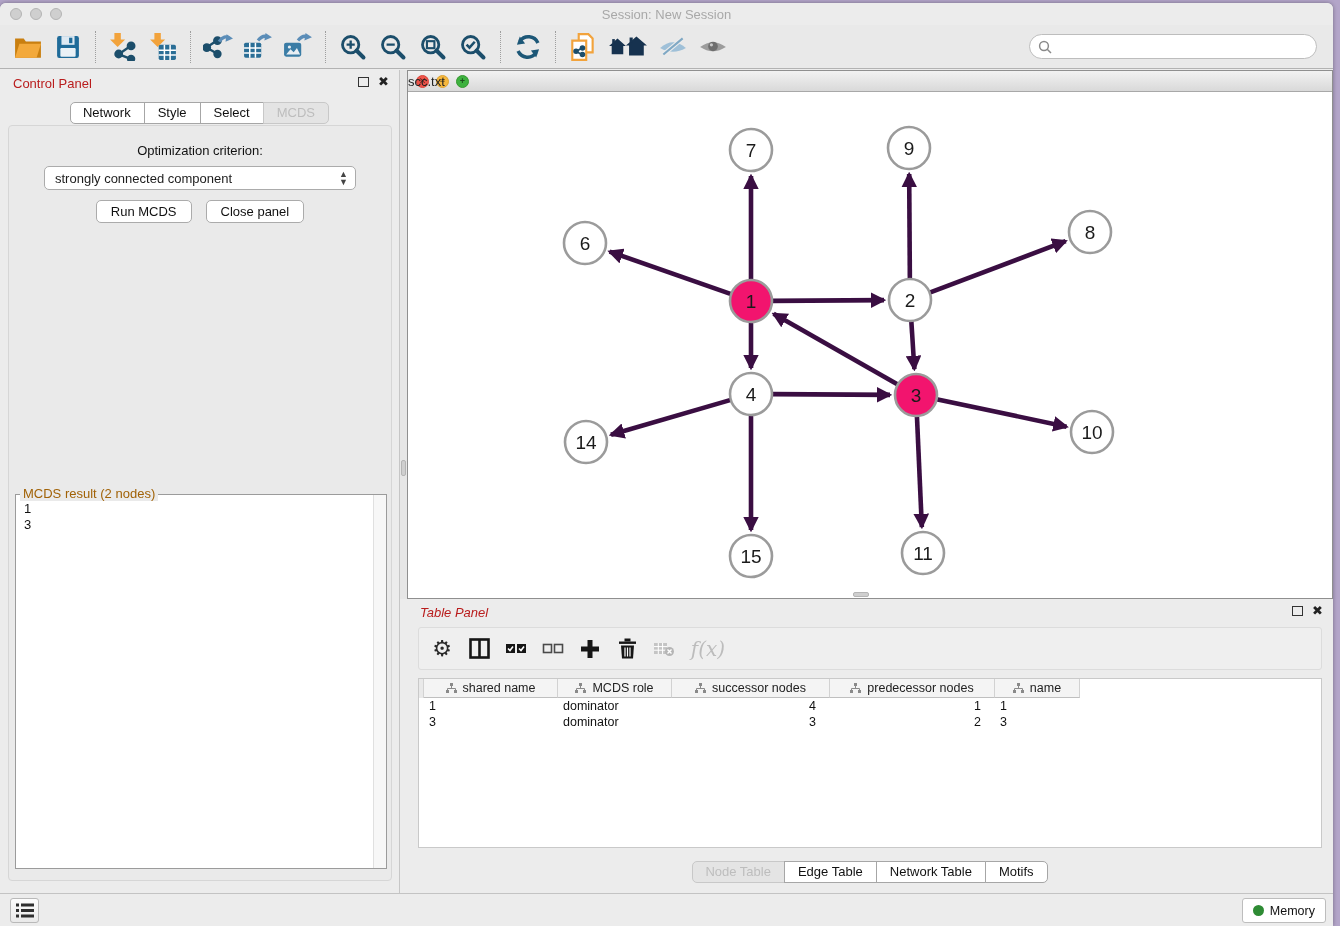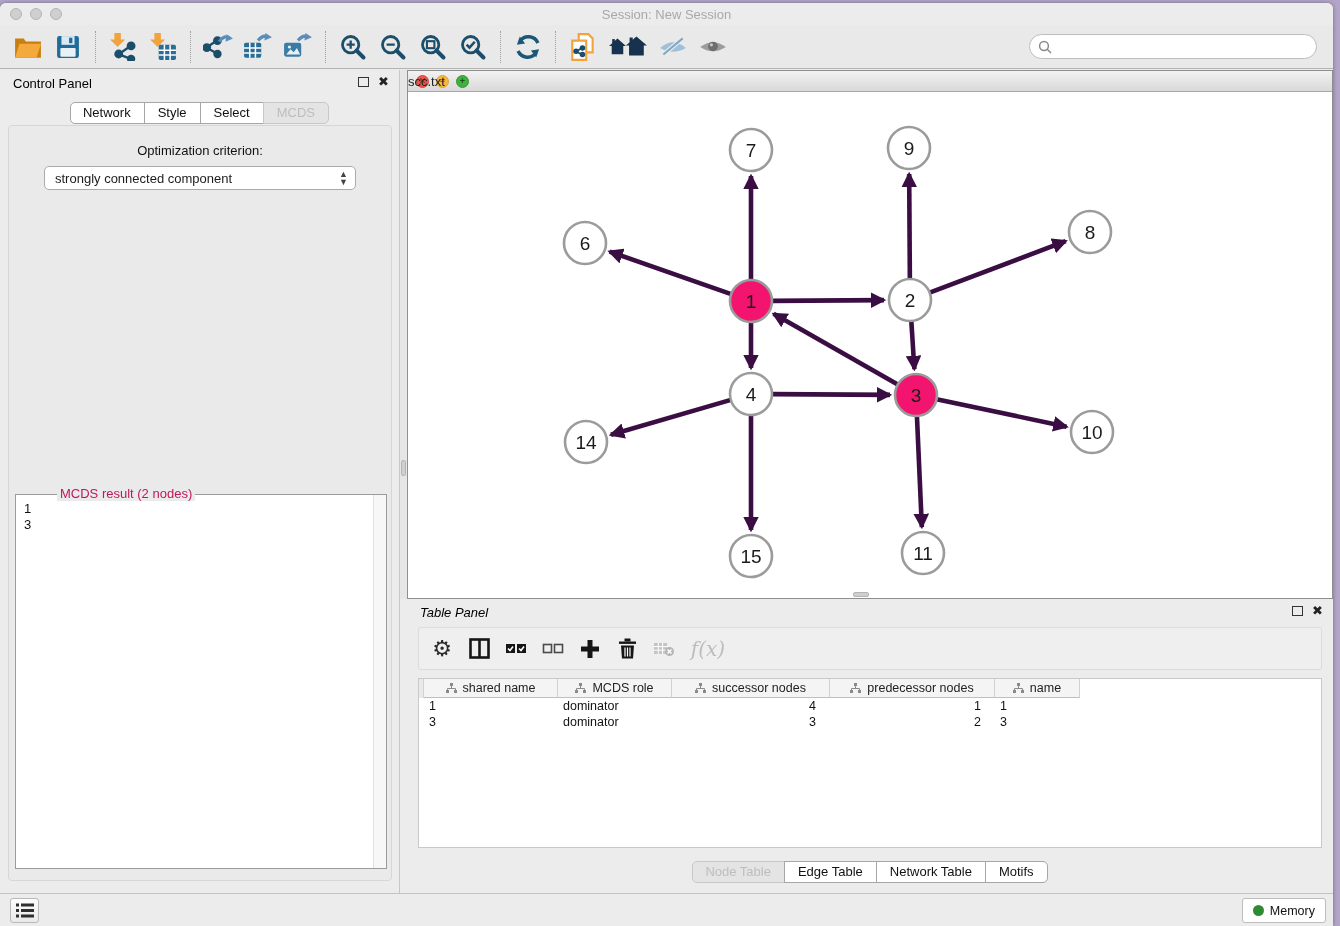--- a/index.html
+++ b/index.html
@@ -16,41 +16,41 @@
   
   .toolbar { position:absolute; left:0; top:22px; width:100%; height:44px; background:#e9e9e9; border-bottom:1px solid #b2b2b2; display:flex; align-items:center; padding:0 8px; }
   .tb-btn { width:34px; height:34px; display:flex; align-items:center; justify-content:center; margin:0 3px; }
   .tb-sep { width:1px; height:32px; border-left:1px dotted #9e9e9e; margin:0 7px; }
   .search-wrap { margin-left:auto; margin-right:8px; width:288px; height:25px; background:#fff; border:1px solid #bdbdbd; border-radius:13px; display:flex; align-items:center; padding:0 8px; }
   .search-wrap input { border:none; outline:none; flex:1; font-size:13px; background:transparent; margin-left:6px; }
 
   
   .control-panel { position:absolute; left:0; top:67px; width:400px; height:826px; background:#ececec; border-right:1px solid #c6c6c6; }
   .panel-header { position:relative; height:28px; }
-  .panel-title { position:absolute; left:13px; top:6px; font-size:13px; color:#000000; }
+  .panel-title { position:absolute; left:13px; top:6px; font-size:13px; color:#b91c1c; }
   .panel-ctrls { position:absolute; right:10px; top:6px; display:flex; gap:9px; align-items:center; }
   .float-icon { width:11px; height:10px; border:1.5px solid #333; display:inline-block; }
   .close-icon { font-size:13px; font-weight:bold; color:#222; line-height:11px; }
 
   .seg { display:flex; justify-content:center; }
   .seg .seg-btn { background:#fff; border:1px solid #a6a6a6; margin-left:-1px; font-size:13px; padding:2px 13px 3px; color:#111; white-space:nowrap; font-family:inherit; }
   .seg .seg-btn:first-child { border-radius:5px 0 0 5px; margin-left:0;padding-left:12px; }
   .seg .seg-btn:last-child { border-radius:0 5px 5px 0; }
   .seg .seg-btn.disabled { background:#e4e4e4; color:#bdbdbd; border-color:#c8c8c8; }
 
   .cp-tabs { position:absolute; left:0; width:100%; top:32px; }
   .cp-body { position:absolute; left:8px; top:55px; width:384px; height:756px; background:#eaeaea; border:1px solid #d6d6d6; border-radius:4px; }
   .opt-label { text-align:center; margin-top:17px; font-size:13px; color:#111; }
   .select-box { position:relative; margin:8px auto 0; width:312px; height:24px; background:#fff; border:1px solid #ababab; border-radius:5px; font-size:13px; display:flex; align-items:center; padding:0 24px 0 10px; }
   .select-stepper { position:absolute; right:7px; top:3px; display:flex; flex-direction:column; line-height:8px; font-size:9px; color:#444; }
   .btn-row { display:flex; justify-content:center; gap:14px; margin-top:10px; }
   .push-btn { background:#fff; border:1px solid #ababab; border-radius:5px; font-size:13px; padding:3px 14px; font-family:inherit; color:#111; }
 
   .result-fieldset { position:absolute; left:6px; top:368px; width:372px; height:375px; border:1px solid #9b9b9b; background:#fff; }
-  .result-legend { position:absolute; left:4px; top:-9px; background:#eaeaea; padding:0 3px; font-size:13px; color:#be185d;margin-left:37px; }
+  .result-legend { position:absolute; left:4px; top:-9px; background:#eaeaea; padding:0 3px; font-size:13px; color:#a16207; }
   .result-list { position:absolute; left:0; top:2px; right:14px; bottom:0; padding:4px 8px; font-size:13px; line-height:16px; color:#111; overflow:hidden; }
   .result-scroll { position:absolute; right:0; top:0; bottom:0; width:13px; background:#f7f7f7; border-left:1px solid #e0e0e0; }
 
   
   .v-splitter { position:absolute; left:400px; top:67px; width:7px; height:529px; background:#e6e6e6; }
   .v-grip { position:absolute; left:1px; top:390px; width:5px; height:16px; background:#cfcfcf; border:1px solid #b5b5b5; border-radius:2px; }
   .h-grip { position:absolute; left:853px; top:589px; width:16px; height:5px; background:#cfcfcf; border:1px solid #b5b5b5; border-radius:2px; }
 
   
   .net-window { position:absolute; left:407px; top:67px; width:926px; height:529px; background:#fff; border:1px solid #8f8f8f; }
@@ -278,20 +278,24 @@
       <button class="seg-btn disabled">MCDS</button>
     </div>
     <div class="cp-body">
       <div class="opt-label">Optimization criterion:</div>
       <div class="select-box">
         <span>strongly connected component</span>
         <span class="select-stepper">
             <span>▲</span>
             <span>▼</span>
           </span>
+      </div>
+      <div class="btn-row">
+        <button class="push-btn">Run MCDS</button>
+        <button class="push-btn">Close panel</button>
       </div>
       <div class="result-fieldset">
         <span class="result-legend">MCDS result (2 nodes)</span>
         <div class="result-list" id="result-list">
             <div>1</div>
             <div>3</div>
           </div>
         <div class="result-scroll"></div>
       </div>
     </div>

